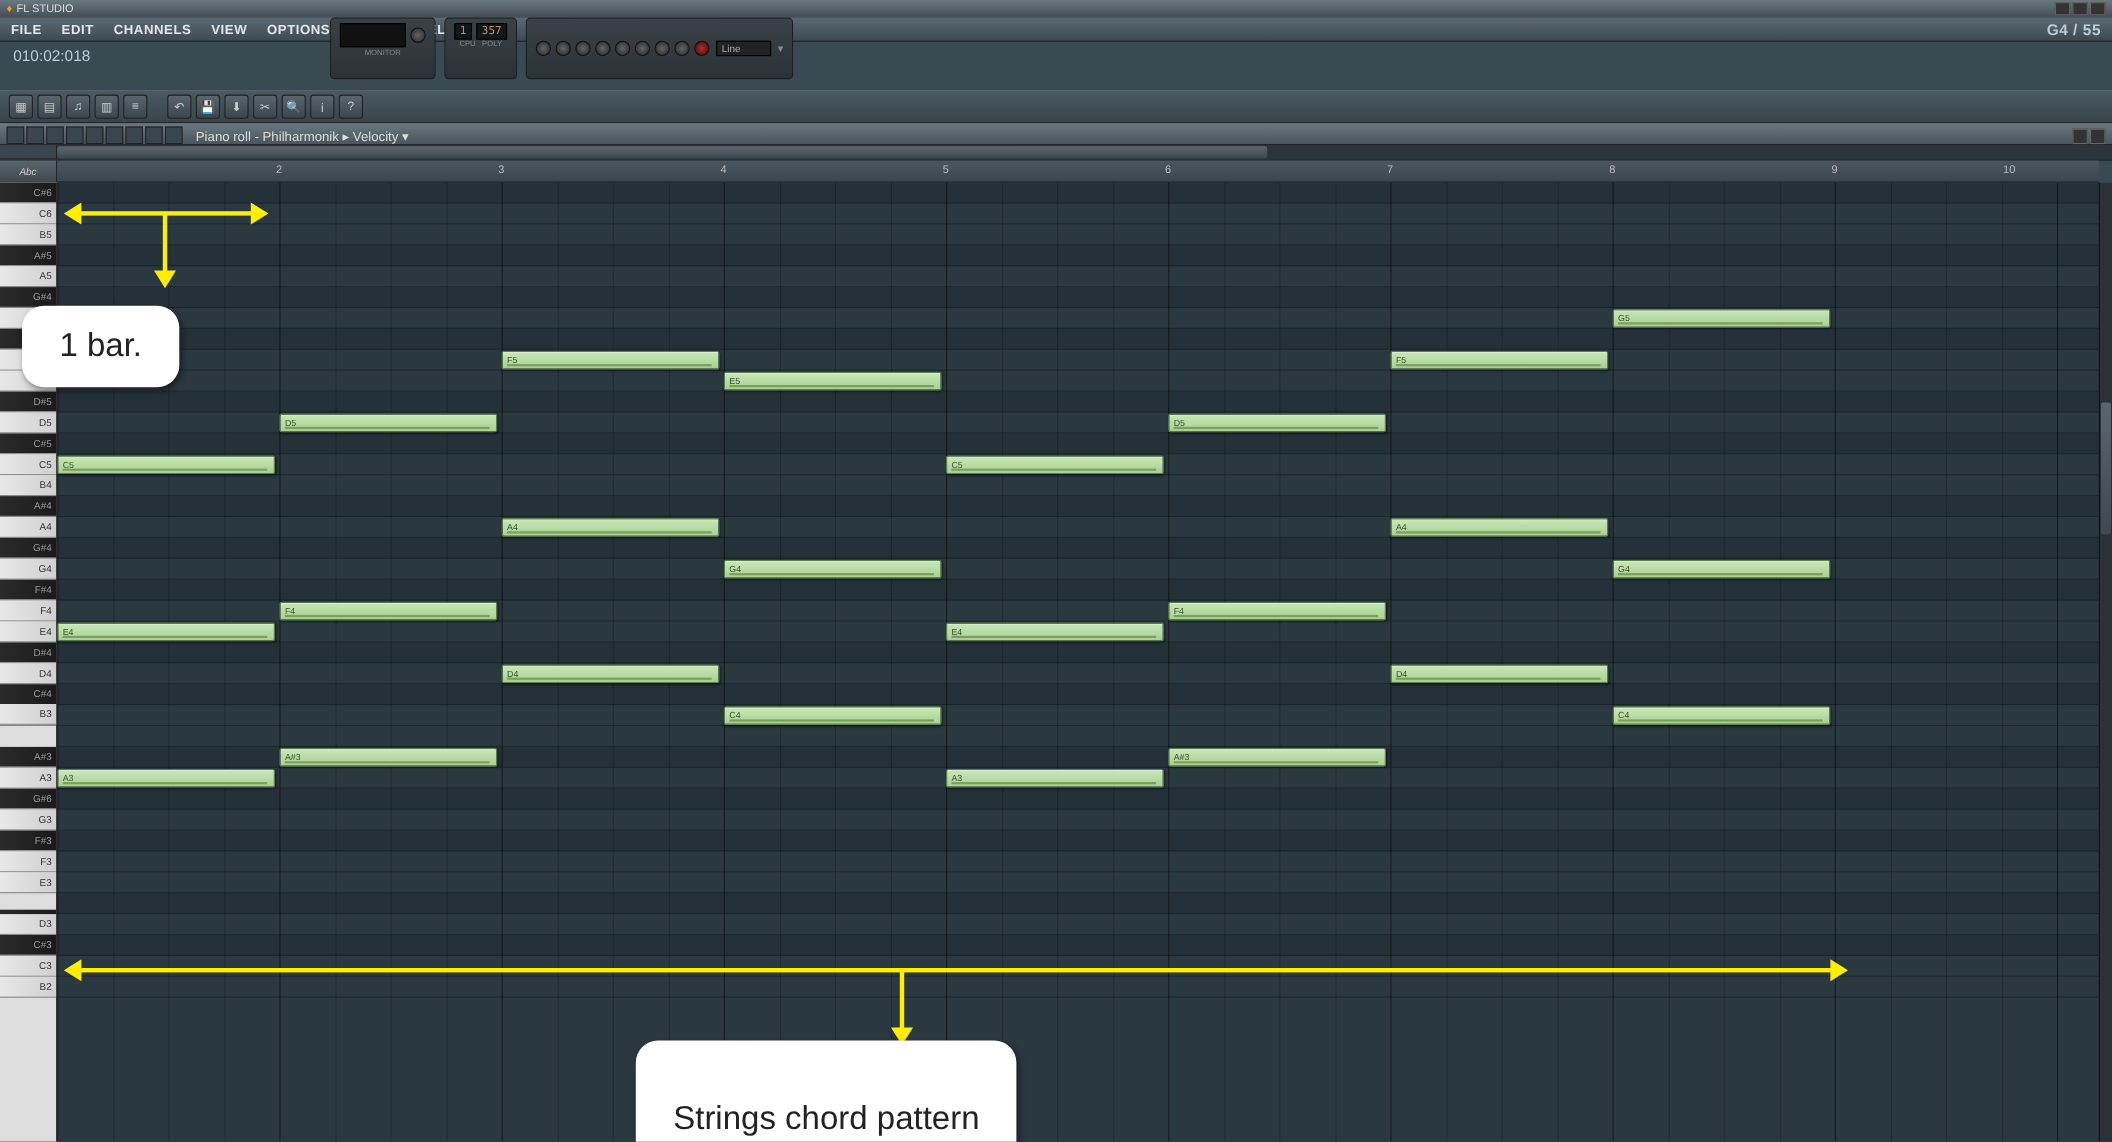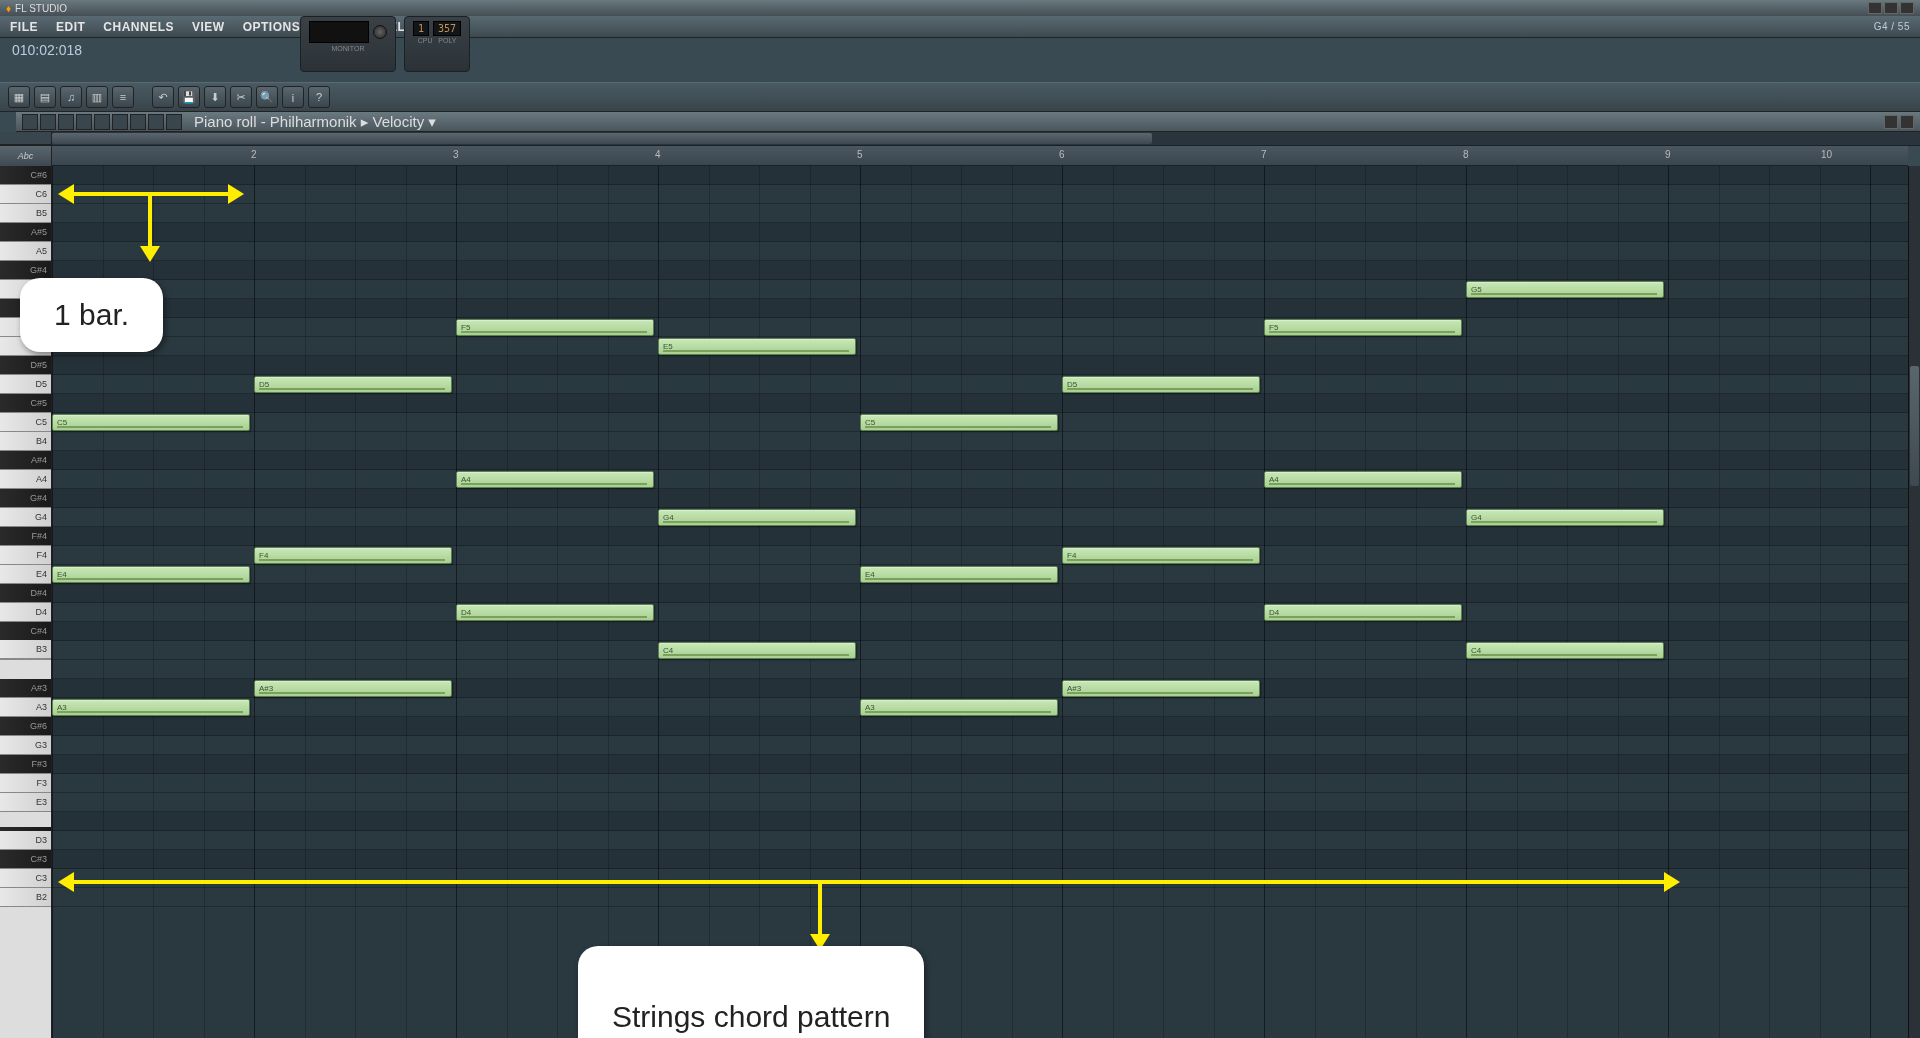--- a/index.html
+++ b/index.html
@@ -13,21 +13,21 @@
 .hint { position: absolute; left: 12px; top: 42px; font-size: 14px; color: #bcd; }
 .toppanelwrap { position: absolute; top: 16px; left: 300px; height: 56px; display: flex; gap: 8px; }
 .panel { background: linear-gradient(#3a4248,#2a3238); border: 1px solid #1a2024; border-radius: 4px; padding: 4px 8px; display: flex; align-items: center; gap: 6px; }
 .lcd { background: #121618; border: 1px inset #000; color: #e8c070; font-family: 'Courier New', monospace; font-size: 22px; letter-spacing: 2px; padding: 2px 8px; height: 28px; display: flex; align-items: center; }
 .transbtn { width: 20px; height: 16px; background: #444; border: 1px solid #222; display: inline-flex; align-items: center; justify-content: center; color: #ccc; font-size: 9px; cursor: pointer; }
 .knobs { display: flex; gap: 4px; }
 .knob { width: 14px; height: 14px; border-radius: 50%; background: radial-gradient(#666,#222); border: 1px solid #111; }
 .smalllcd { background: #121618; border: 1px solid #000; color: #c89050; font-family: monospace; font-size: 10px; padding: 1px 4px; }
 .toolbar2 { position: absolute; top: 82px; left: 0; right: 0; height: 30px; background: linear-gradient(#4a5a62,#38444c); border-top: 1px solid #5a6a72; border-bottom: 1px solid #222; display: flex; align-items: center; padding: 0 8px; gap: 4px; }
 .tb2btn { width: 22px; height: 22px; background: linear-gradient(#5a666e,#3a464e); border: 1px solid #222; border-radius: 3px; display: inline-flex; align-items: center; justify-content: center; color: #ccc; font-size: 11px; cursor: pointer; }
-.pianoroll-titlebar { position: absolute; top: 112px; left: 16px; right: 0; height: 20px; background: linear-gradient(#6a7880,#4a565e); display: flex; align-items: center; padding: 0 6px; font-size: 15px; color: #ddd; border-bottom: 1px solid #222; }
+.pianoroll-titlebar { position: absolute; top: 112px; left: 0; right: 0; height: 20px; background: linear-gradient(#6a7880,#4a565e); display: flex; align-items: flex-end; padding: 0 6px; font-size: 12px; color: #ddd; border-bottom: 1px solid #222; }
 .pianoroll-titlebar .tool { width: 16px; height: 16px; background: #3a464e; border: 1px solid #222; margin-right: 2px; display: inline-block; cursor: pointer; }
 .pianoroll-titlebar .title { margin-left: 10px; }
 .pianoroll-titlebar .winctrl { margin-left: auto; display: flex; gap: 2px; }
 .pianoroll-titlebar .winctrl span { width: 14px; height: 14px; background: #333; border: 1px solid #666; display: inline-block; }
 .ruler-row { position: absolute; top: 132px; left: 0; right: 0; height: 14px; background: #2e3a42; border-bottom: 1px solid #1a2228; display: flex; }
 .ruler-left { width: 52px; background: #3a464e; border-right: 1px solid #222; display: flex; flex-direction: column; }
 .ruler-left .rbtn { flex: 1; border-bottom: 1px solid #222; }
 .ruler { flex: 1; position: relative; background: #2a343c; }
 .timeline { position: absolute; top: 146px; left: 0; right: 12px; height: 20px; display: flex; }
 .timeline-left { width: 52px; background: linear-gradient(#5a666e,#3e4850); border-right: 1px solid #222; display:flex; align-items:center; justify-content:center; color:#ccc; font-size:9px; font-style:italic;}
@@ -69,38 +69,53 @@
 </div>
 
 <div class="menubar">
   <span>FILE</span>
   <span>EDIT</span>
   <span>CHANNELS</span>
   <span>VIEW</span>
   <span>OPTIONS</span>
   <span>TOOLS</span>
   <span>HELP</span>
-  <span style="margin-left:auto;font-weight:normal;font-size:10px;color:#bcd">G4 / 55</span>
+  <span style="margin-left:auto;font-weight:bold;font-size:14px;color:#bcd">G4 / 55</span>
 </div>
 <div class="hint">010:02:018</div>
 
 <div class="toppanelwrap">
   <div class="panel" style="flex-direction:column;gap:2px;align-items:stretch">
     <div style="display:flex;gap:4px;align-items:center">
       <div style="width:60px;height:22px;background:#111;border:1px solid #000"></div>
       <div class="knob"></div>
     </div>
     <div style="font-size:7px;color:#888;text-align:center">MONITOR</div>
   </div>
   <div class="panel" style="flex-direction:column;gap:1px">
     <div style="display:flex;gap:4px">
         <span class="smalllcd">1</span>
         <span class="smalllcd">357</span>
       </div>
     <div style="font-size:7px;color:#888">CPU &nbsp; POLY</div>
+  </div>
+  <div class="panel">
+    <div class="knobs">
+      <span class="knob"></span>
+      <span class="knob"></span>
+      <span class="knob"></span>
+      <span class="knob"></span>
+      <span class="knob"></span>
+      <span class="knob"></span>
+      <span class="knob"></span>
+      <span class="knob"></span>
+      <span class="knob" style="background:radial-gradient(#a33,#400)"></span>
+    </div>
+    <div style="width:50px;height:14px;background:#222;border:1px solid #000;color:#aaa;font-size:9px;display:flex;align-items:center;padding:0 4px">Line</div>
+    <span style="color:#888;font-size:10px">▾</span>
   </div>
 </div>
 
 <div class="toolbar2">
   <span class="tb2btn">▦</span>
   <span class="tb2btn">▤</span>
   <span class="tb2btn">♫</span>
   <span class="tb2btn">▥</span>
   <span class="tb2btn">≡</span>
   <span style="width:10px"></span>

